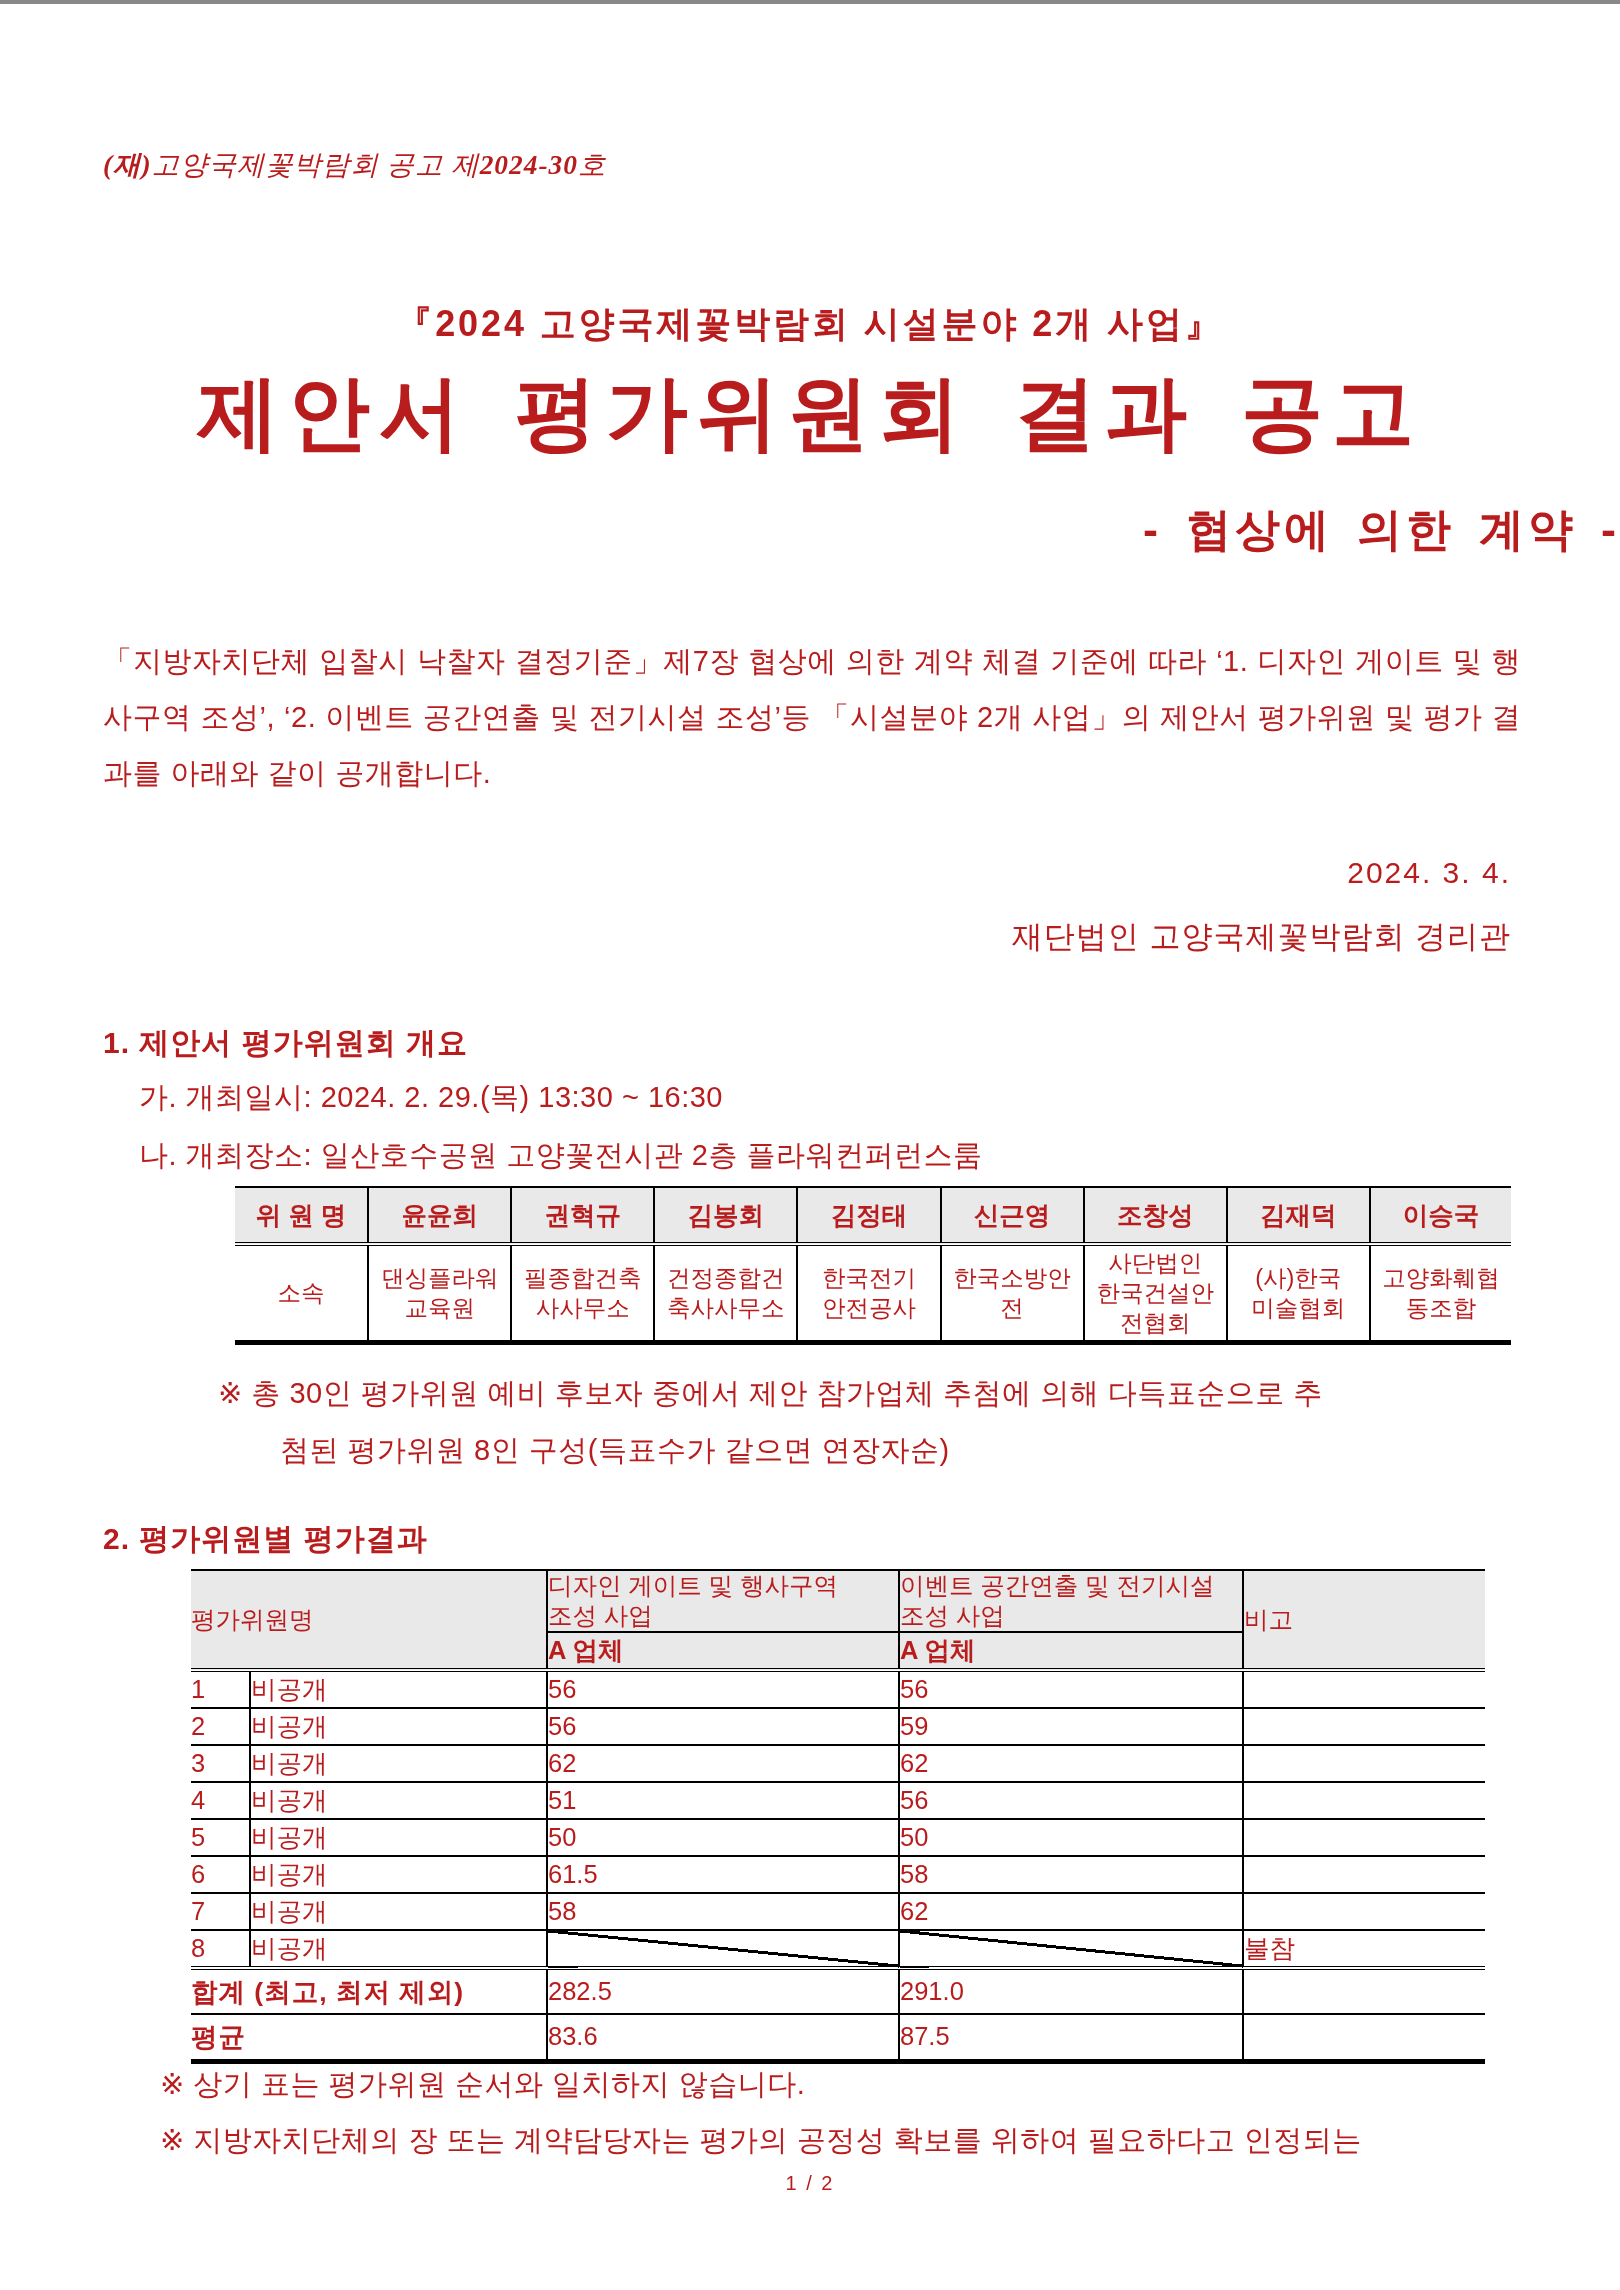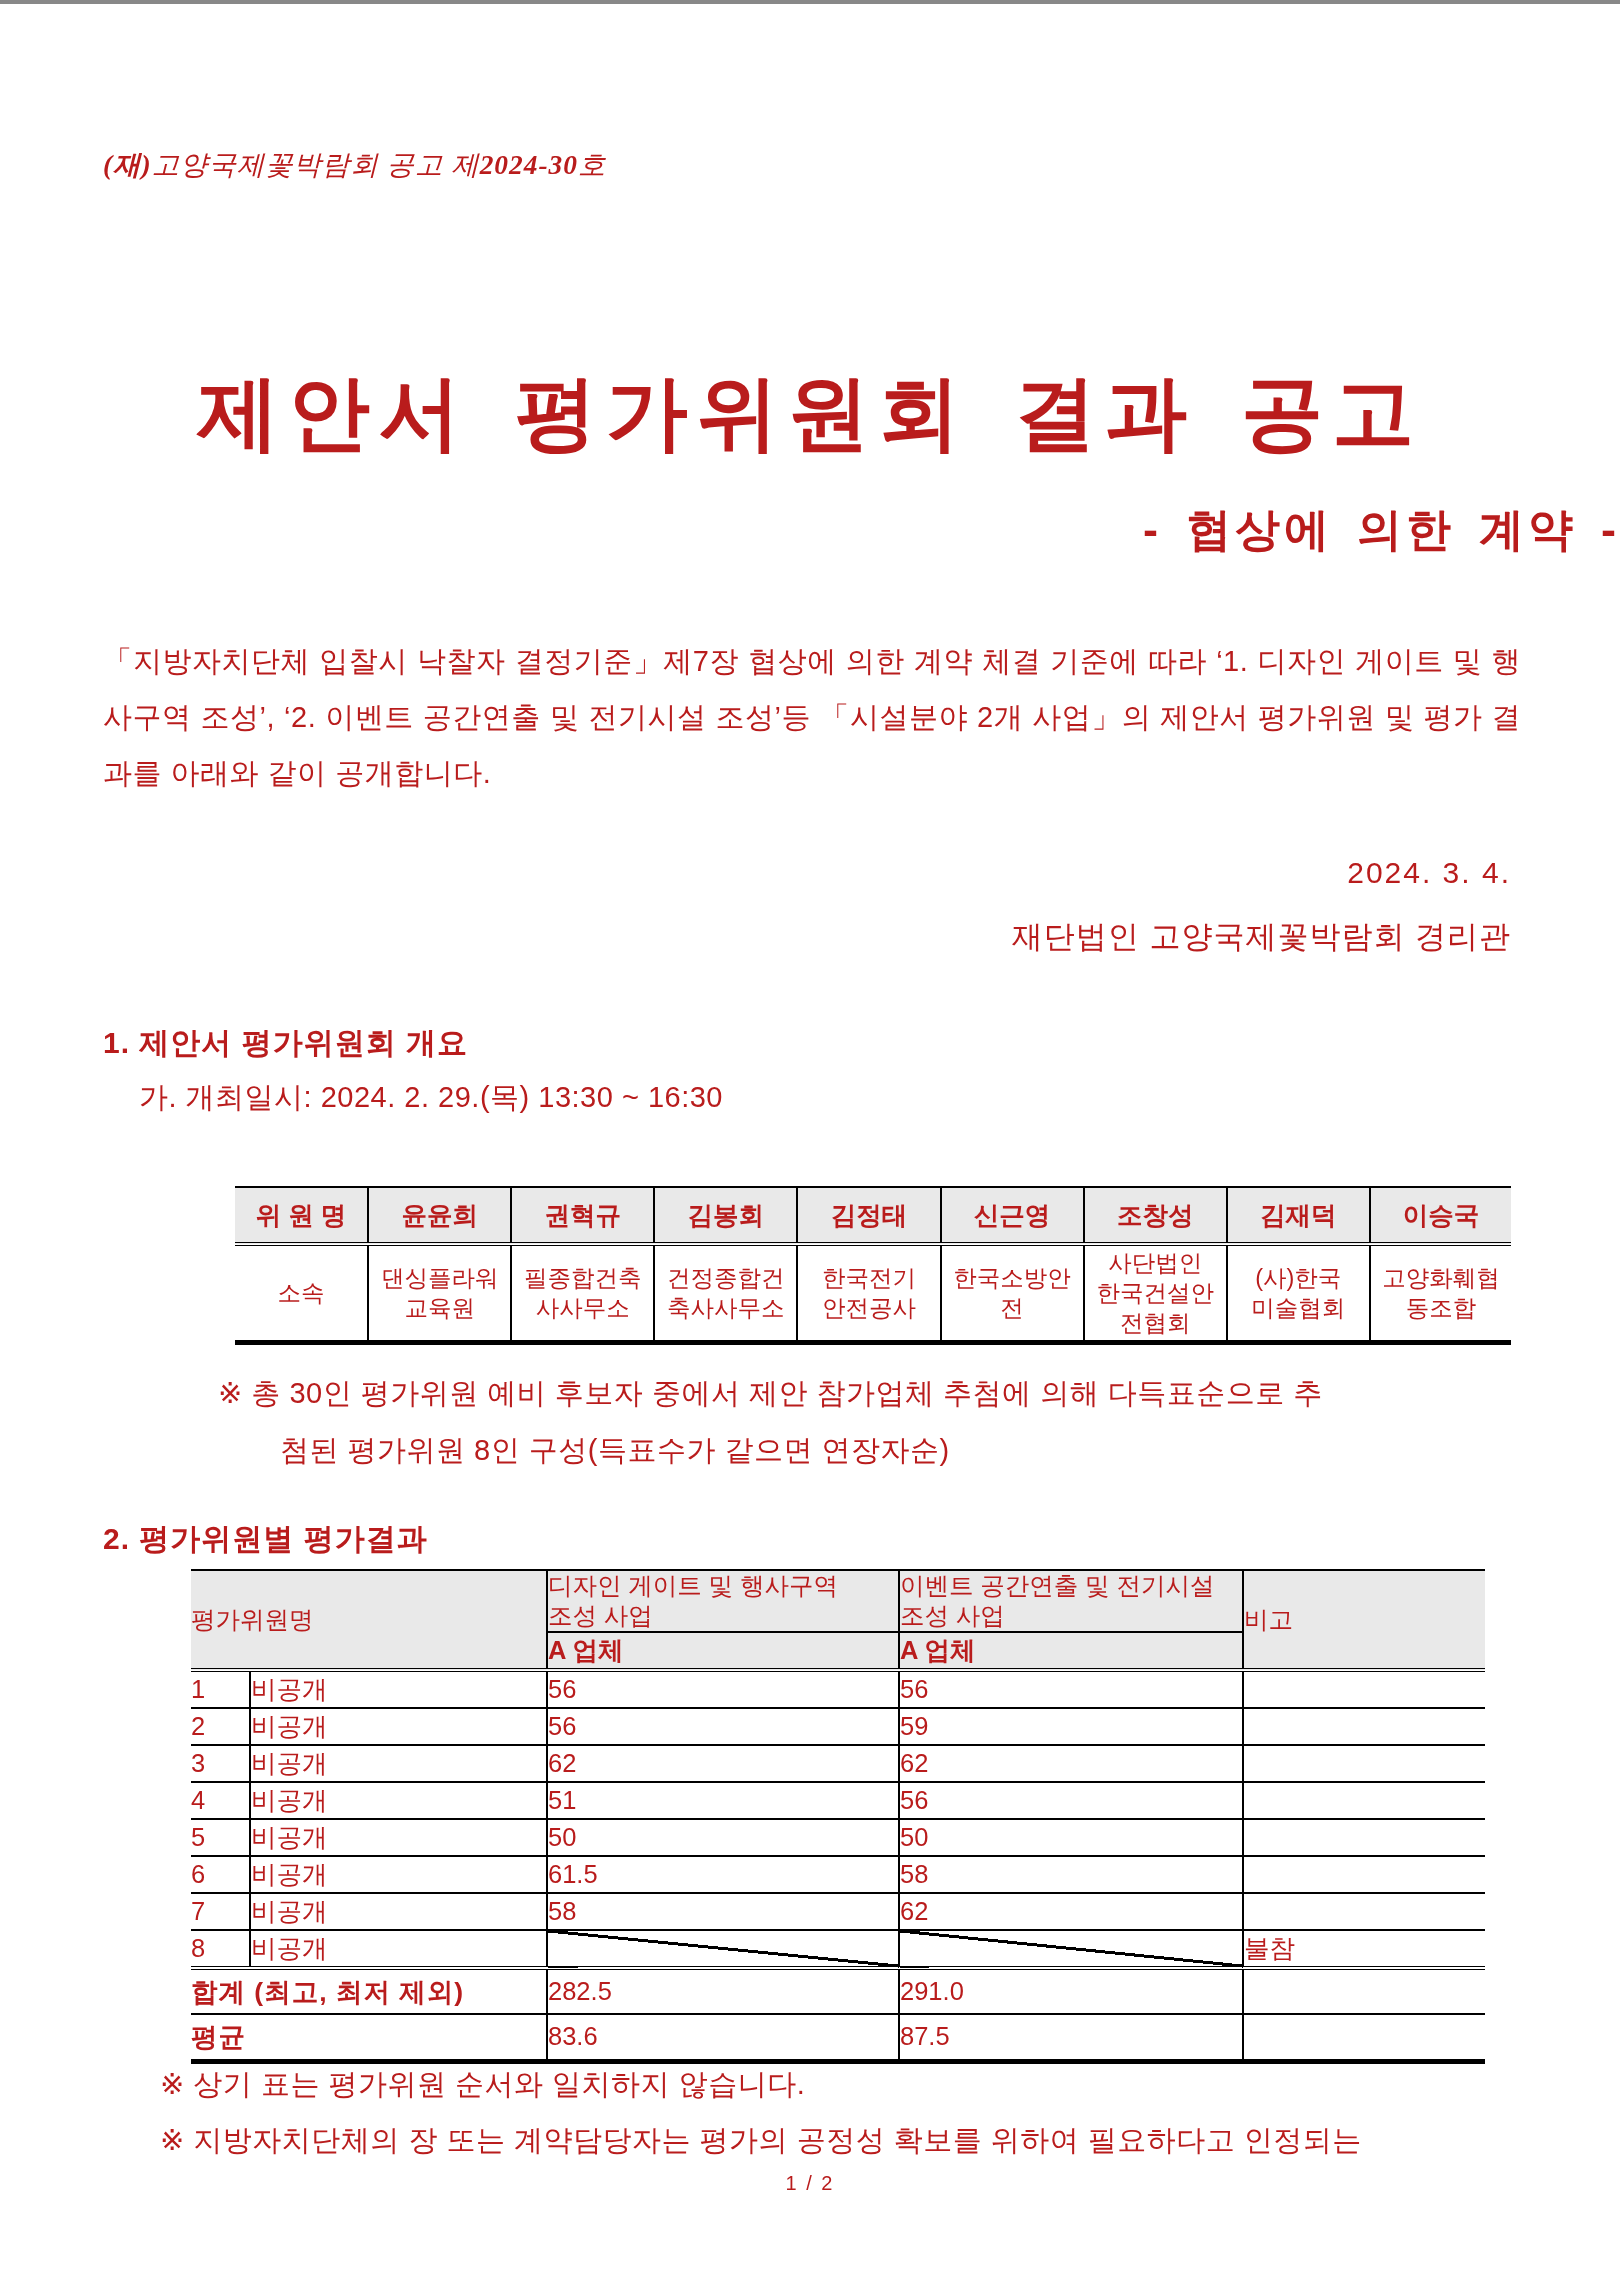--- a/index.html
+++ b/index.html
@@ -127,30 +127,32 @@
 </style>
 </head>
 <body>
 
 <div class="page">
 
   <div class="abs doc-header">
     <span class="b">(재)</span><span>고양국제꽃박람회 공고 제</span><span class="b">2024-30</span><span>호</span>
   </div>
 
+  <div class="abs title-line1">『2024 고양국제꽃박람회 시설분야 2개 사업』</div>
   <div class="abs title-main">제안서 평가위원회 결과 공고</div>
   <div class="abs title-sub">- 협상에 의한 계약 -</div>
 
   <div class="abs para">「지방자치단체 입찰시 낙찰자 결정기준」제7장 협상에 의한 계약 체결 기준에 따라 ‘1. 디자인 게이트 및 행사구역 조성’, ‘2. 이벤트 공간연출 및 전기시설 조성’등 「시설분야 2개 사업」의 제안서 평가위원 및 평가 결과를 아래와 같이 공개합니다.</div>
 
   <div class="abs date-line">2024. 3. 4.</div>
   <div class="abs org-line">재단법인 고양국제꽃박람회 경리관</div>
 
   <div class="abs sec-heading sec1">1. 제안서 평가위원회 개요</div>
   <div class="abs item item-a">가. 개최일시: 2024. 2. 29.(목) 13:30 ~ 16:30</div>
+  <div class="abs item item-b">나. 개최장소: 일산호수공원 고양꽃전시관 2층 플라워컨퍼런스룸</div>
 
   <table class="abs t1">
     <colgroup>
       <col style="width:133px">
         <col style="width:143px">
         <col style="width:143px">
         <col style="width:143px">
         <col style="width:143px">
         <col style="width:143px">
         <col style="width:143px">

